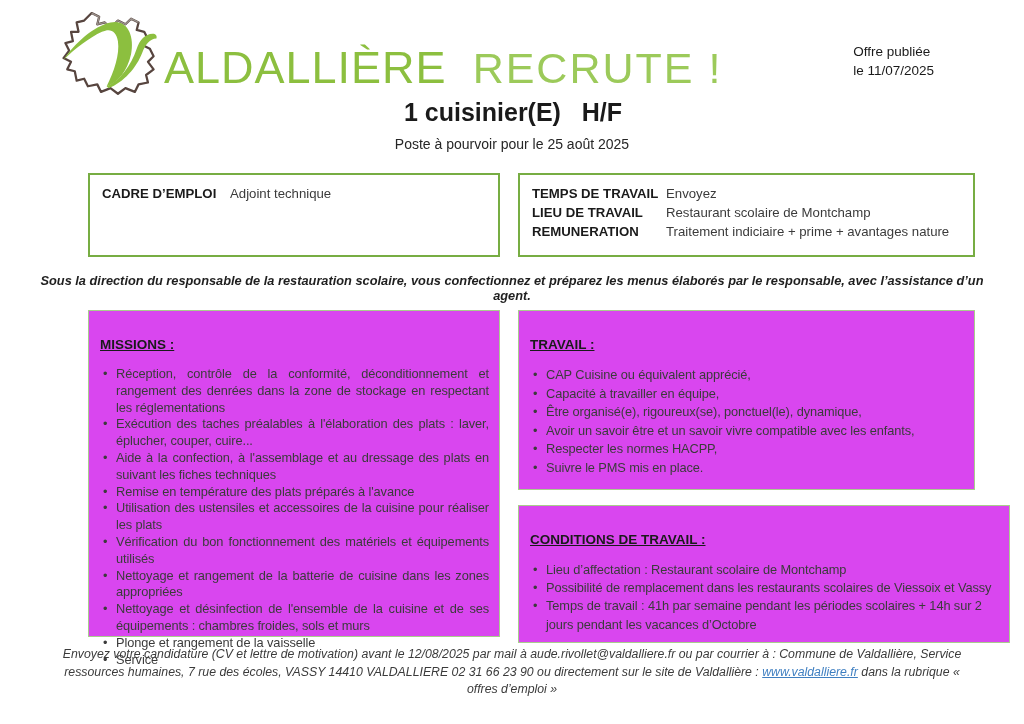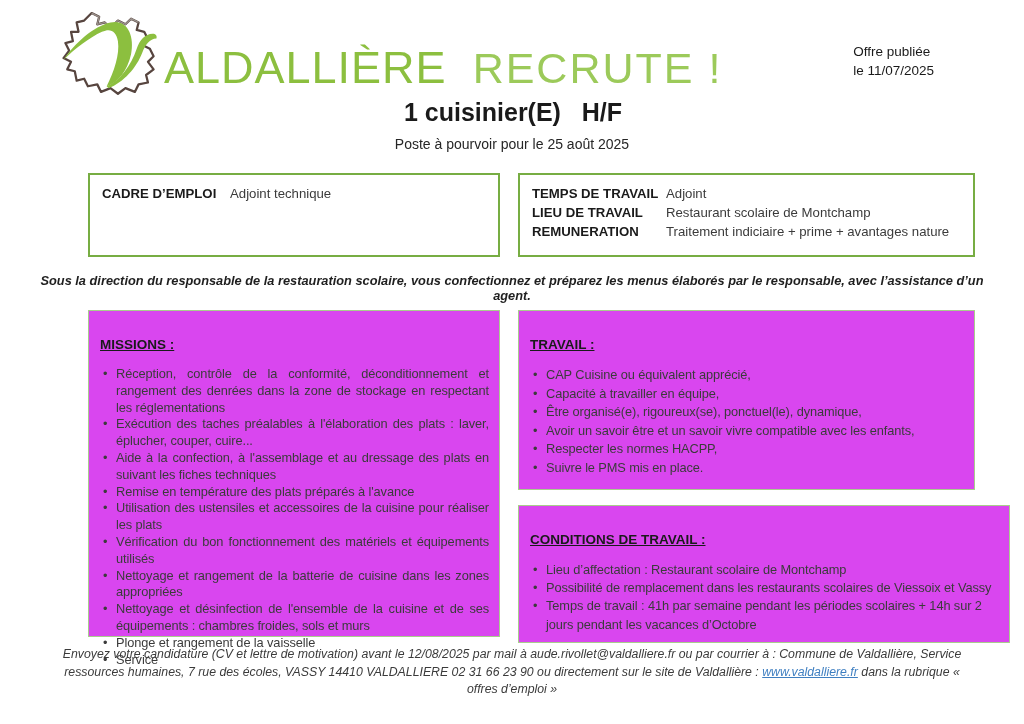--- a/index.html
+++ b/index.html
@@ -130,21 +130,21 @@
   <section class="info-box left">
     <div class="info-line">
       <span class="lbl">CADRE D’EMPLOI</span>
       <span class="val">Adjoint technique</span>
     </div>
   </section>
 
   <section class="info-box right">
     <div class="info-line">
       <span class="lbl">TEMPS DE TRAVAIL</span>
-      <span class="val">Adjoint</span>
+      <span class="val">Envoyez</span>
     </div>
     <div class="info-line">
       <span class="lbl">LIEU DE TRAVAIL</span>
       <span class="val">Restaurant scolaire de Montchamp</span>
     </div>
     <div class="info-line">
       <span class="lbl">REMUNERATION</span>
       <span class="val">Traitement indiciaire + prime + avantages nature</span>
     </div>
   </section>

